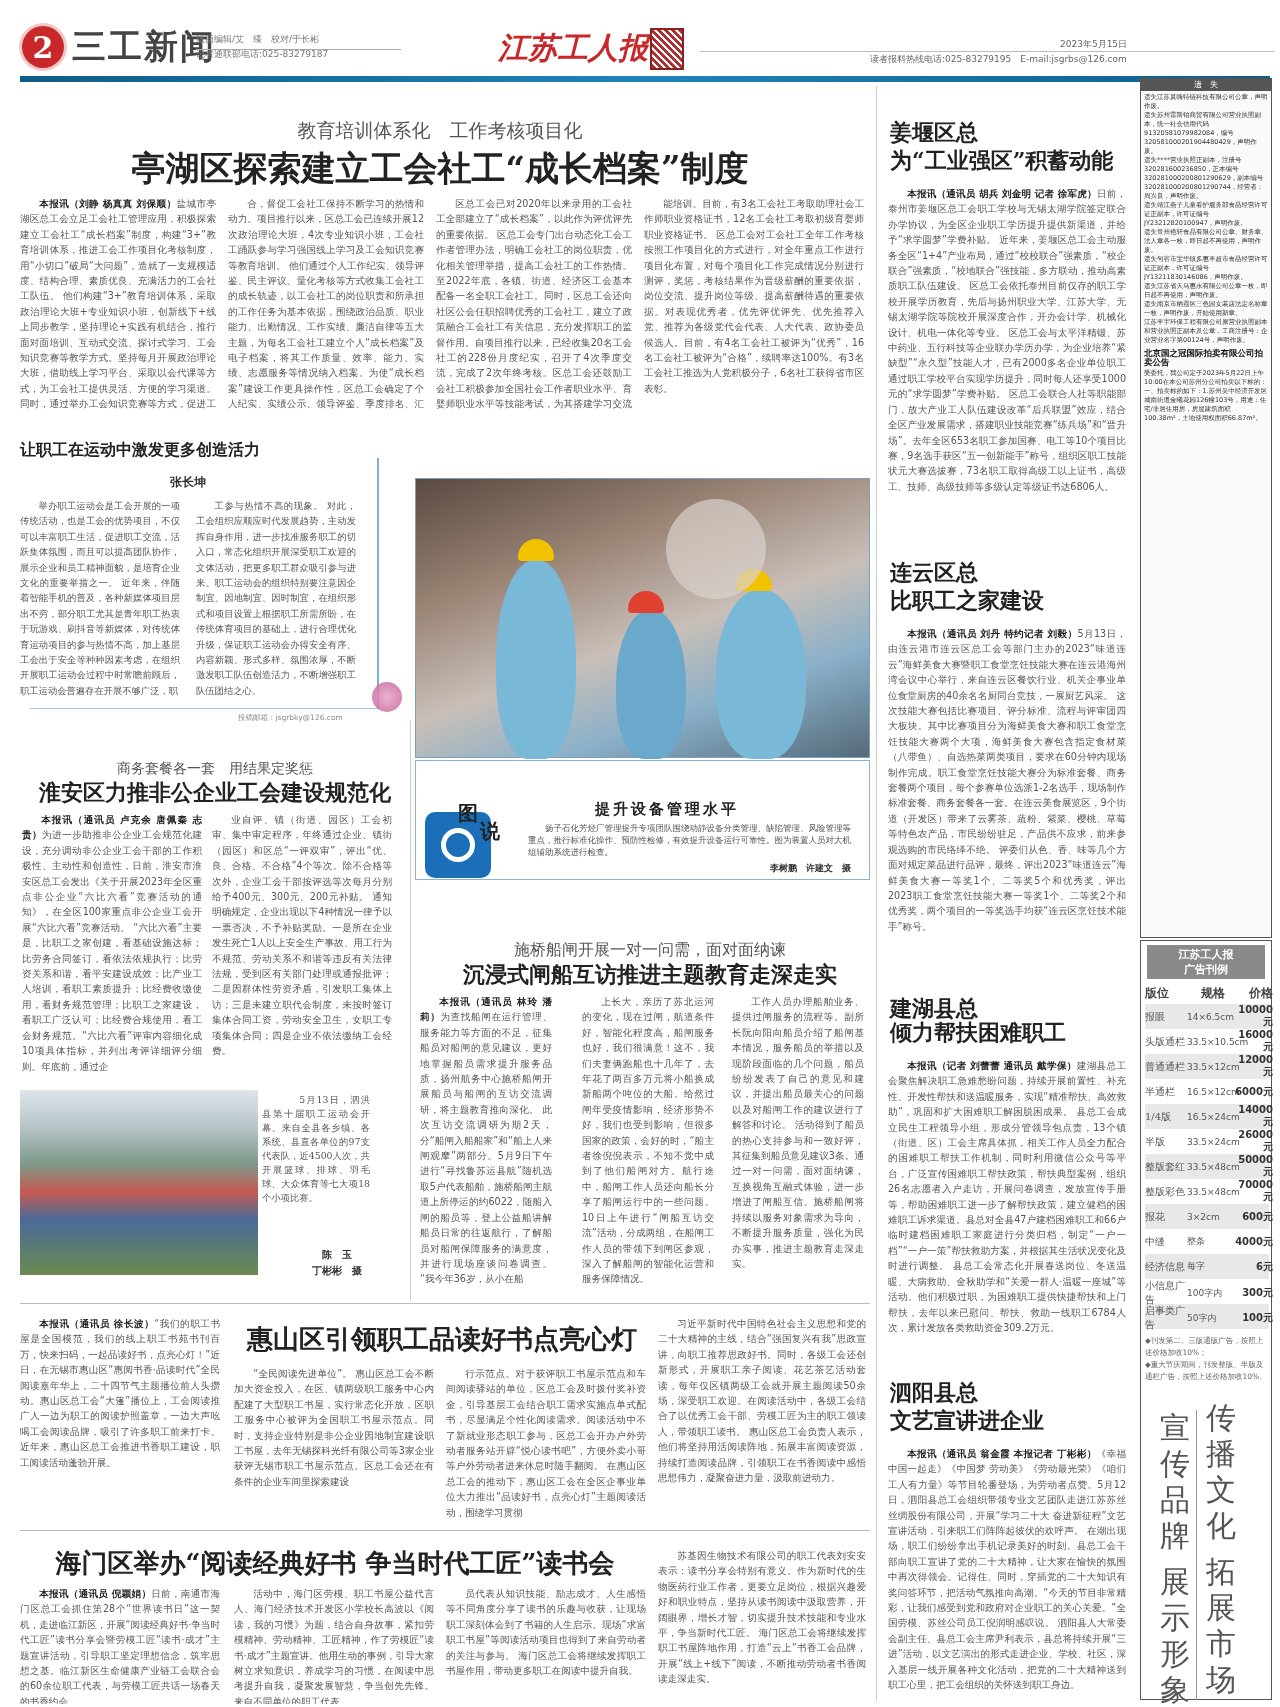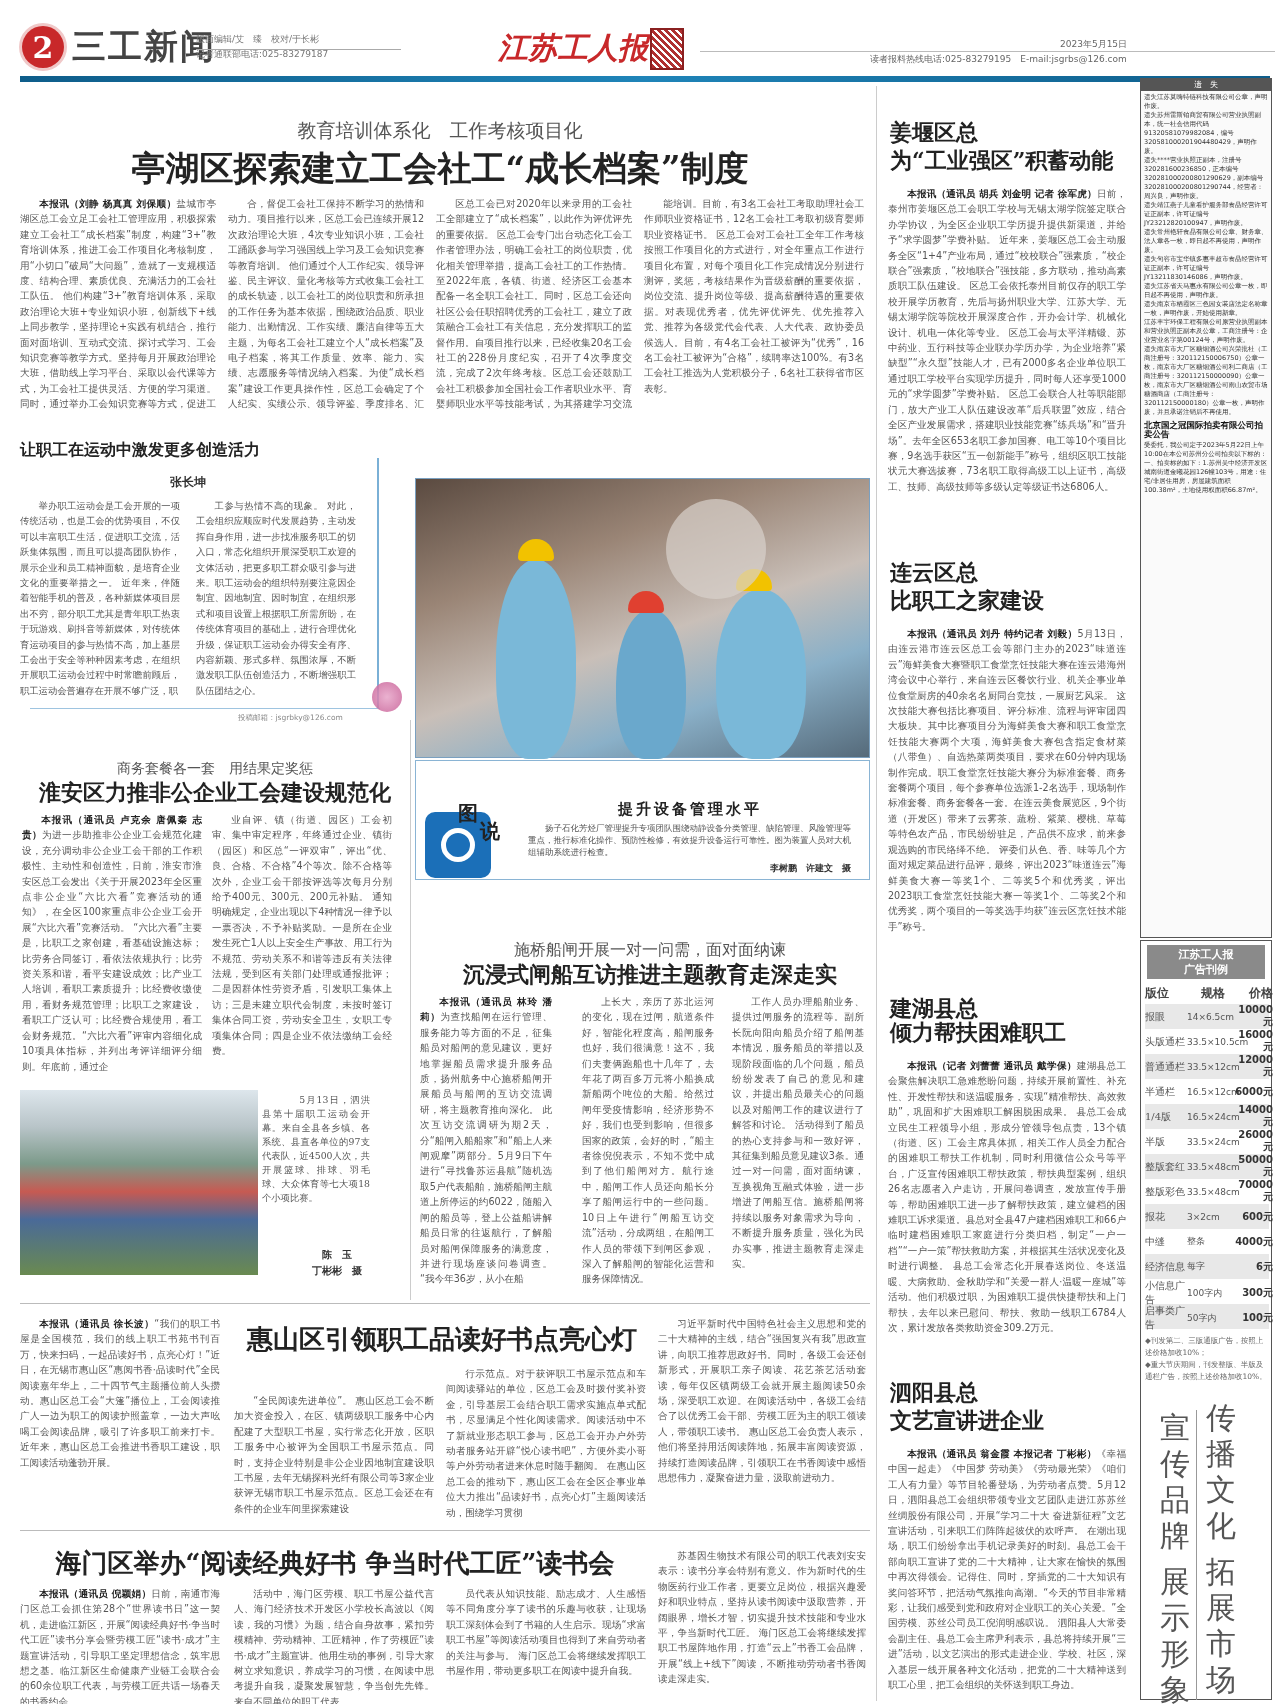--- a/index.html
+++ b/index.html
@@ -124,21 +124,21 @@
   <div class="worker" style="left:200px;top:130px;width:70px;height:150px;background:#6aa8cc;"></div>
   <div class="helmet" style="left:212px;top:112px;background:#e04030;"></div>
   <div class="worker" style="left:300px;top:110px;width:90px;height:170px;background:#7ab8d8;"></div>
   <div class="helmet" style="left:320px;top:90px;"></div>
   <div style="position:absolute;left:250px;top:20px;width:100px;height:100px;border-radius:50%;background:#d9d2cc;opacity:.7;"></div>
 </div>
 <div class="abs caption-box"></div>
 <div class="abs seal"></div>
 <div class="abs seal-word" style="left:458px;top:800px;">图</div>
 <div class="abs seal-word" style="left:480px;top:818px;">说</div>
-<div class="abs headline" style="left:530px;top:800px;width:320px;text-align:center;font-size:15px;letter-spacing:3px;">提升设备管理水平</div>
+<div class="abs headline" style="left:507px;top:800px;width:320px;text-align:center;font-size:15px;letter-spacing:3px;">提升设备管理水平</div>
 <div class="col serif" style="left:528px;top:822px;width:330px;height:36px;font-size:8.5px;line-height:12px;color:#555;text-indent:2em;">扬子石化芳烃厂管理提升专项团队围绕动静设备分类管理、缺陷管理、风险管理等重点，推行标准化操作、预防性检修，有效提升设备运行可靠性。图为装置人员对大机组辅助系统进行检查。</div>
 <div class="abs" style="left:770px;top:862px;font-size:9px;font-weight:bold;color:#333;">李树鹏　许建文　摄</div>
 
 <div class="abs kicker" style="left:20px;width:390px;top:760px;text-align:center;font-size:14px;">商务套餐各一套　用结果定奖惩</div>
 <div class="abs headline" style="left:20px;width:390px;top:778px;text-align:center;font-size:22px;">淮安区力推非公企业工会建设规范化</div>
 <div class="col body-text" style="left:22px;top:812px;width:180px;height:270px;">
   <p><span class="lead">本报讯（通讯员 卢克余 唐佩秦 志贵）</span><span>为进一步助推非公企业工会规范化建设，充分调动非公企业工会干部的工作积极性、主动性和创造性，日前，淮安市淮安区总工会发出《关于开展2023年全区重点非公企业“六比六看”竞赛活动的通知》，在全区100家重点非公企业工会开展“六比六看”竞赛活动。
 “六比六看”主要是，比职工之家创建，看基础设施达标；比劳务合同签订，看依法依规执行；比劳资关系和谐，看平安建设成效；比产业工人培训，看职工素质提升；比经费收缴使用，看财务规范管理；比职工之家建设，看职工广泛认可；比经费合规使用，看工会财务规范。“六比六看”评审内容细化成10项具体指标，并列出考评详细评分细则。年底前，通过企</span></p>
 </div>
 <div class="col body-text" style="left:212px;top:812px;width:180px;height:270px;">
@@ -166,21 +166,21 @@
     <p>工作人员办理船舶业务、提供过闸服务的流程等。副所长阮向阳向船员介绍了船闸基本情况，服务船员的举措以及现阶段面临的几个问题，船员纷纷发表了自己的意见和建议，并提出船员最关心的问题以及对船闸工作的建议进行了解答和讨论。
 活动得到了船员的热心支持参与和一致好评，其征集到船员意见建议3条。通过一对一问需，面对面纳谏，互换视角互融式体验，进一步增进了闸船互信。施桥船闸将持续以服务对象需求为导向，不断提升服务质量，强化为民办实事，推进主题教育走深走实。</p>
   </div>
 
 <div class="rule-h" style="left:20px;top:1303px;width:850px;"></div>
 
 <div class="col body-text" style="left:20px;top:1316px;width:200px;height:210px;">
   <p><span class="lead">本报讯（通讯员 徐长波）</span><span>“我们的职工书屋是全国模范，我们的线上职工书苑书刊百万，快来扫码，一起品读好书，点亮心灯！”近日，在无锡市惠山区“惠阅书香·品读时代”全民阅读嘉年华上，二十四节气主题播位前人头攒动。惠山区总工会“大篷”播位上，工会阅读推广人一边为职工的阅读护照盖章，一边大声吆喝工会阅读品牌，吸引了许多职工前来打卡。近年来，惠山区总工会推进书香职工建设，职工阅读活动蓬勃开展。</span></p>
 </div>
 <div class="abs headline" style="left:232px;width:420px;top:1322px;text-align:center;font-size:26px;">惠山区引领职工品读好书点亮心灯</div>
-<div class="col body-text" style="left:234px;top:1366px;width:200px;height:160px;margin-top:27px;">
+<div class="col body-text" style="left:234px;top:1366px;width:200px;height:160px;">
     <p>“全民阅读先进单位”。
 惠山区总工会不断加大资金投入，在区、镇两级职工服务中心内配建了大型职工书屋，实行常态化开放，区职工服务中心被评为全国职工书屋示范点。同时，支持企业特别是非公企业因地制宜建设职工书屋，去年无锡探科光纤有限公司等3家企业获评无锡市职工书屋示范点。区总工会还在有条件的企业车间里探索建设</p>
   </div>
 <div class="col body-text" style="left:446px;top:1366px;width:200px;height:160px;">
     <p>行示范点。对于获评职工书屋示范点和车间阅读驿站的单位，区总工会及时拨付奖补资金，引导基层工会结合职工需求实施点单式配书，尽显满足个性化阅读需求。阅读活动中不了新就业形态职工参与，区总工会开办户外劳动者服务站开辟“悦心读书吧”，方便外卖小哥等户外劳动者进来休息时随手翻阅。
 在惠山区总工会的推动下，惠山区工会在全区企事业单位大力推出“品读好书，点亮心灯”主题阅读活动，围绕学习贯彻</p>
   </div>
 <div class="col body-text" style="left:658px;top:1316px;width:208px;height:210px;">
     <p>习近平新时代中国特色社会主义思想和党的二十大精神的主线，结合“强国复兴有我”思政宣讲，向职工推荐思政好书。同时，各级工会还创新形式，开展职工亲子阅读、花艺茶艺活动套读，每年仅区镇两级工会就开展主题阅读50余场，深受职工欢迎。在阅读活动中，各级工会结合了以优秀工会干部、劳模工匠为主的职工领读人，带领职工读书。
 惠山区总工会负责人表示，他们将坚持用活阅读阵地，拓展丰富阅读资源，持续打造阅读品牌，引领职工在书香阅读中感悟思想伟力，凝聚奋进力量，汲取前进动力。</p>
@@ -246,21 +246,20 @@
   <div class="classified-body">
     <p>遗失江苏莫嗨特链科技有限公司公章，声明作废。</p>
     <p>遗失苏州雷斯铂商贸有限公司营业执照副本，统一社会信用代码91320581079982084，编号320581000201904480429，声明作废。</p>
     <p>遗失****营业执照正副本，注册号320281600236850，正本编号320281000200801290629，副本编号320281000200801290744，经营者：周兴良，声明作废。</p>
     <p>遗失靖江燕子儿童看护服务部食品经营许可证正副本，许可证编号JY23212820100947，声明作废。</p>
     <p>遗失常州艳轩食品有限公司公章、财务章、法人章各一枚，即日起不再使用，声明作废。</p>
     <p>遗失句容市宝华镇多惠丰超市食品经营许可证正副本，许可证编号JY13211830146086，声明作废。</p>
     <p>遗失江苏省天马惠永有限公司公章一枚，即日起不再使用，声明作废。</p>
     <p>遗失南京市栖霞区三色园女装店法定名称章一枚，声明作废，开始使用新章。</p>
     <p>江苏丰宇环保工程有限公司原营业执照副本和营业执照正副本及公章，工商注册号：企业营业名字第00124号，声明作废。</p>
-    <p>遗失南京市大厂区糖烟酒公司兴荣批社（工商注册号：320112150006750）公章一枚，南京市大厂区糖烟酒公司利二商店（工商注册号：320112150000090）公章一枚，南京市大厂区糖烟酒公司雨山农贸市场糖酒商店（工商注册号：320112150000180）公章一枚，声明作废，并且承诺注销后不再使用。</p>
     <h4>北京国之冠国际拍卖有限公司拍卖公告</h4>
     <p>受委托，我公司定于2023年5月22日上午10:00在本公司苏州分公司拍卖以下标的：一、拍卖标的如下：1.苏州吴中经济开发区城南街道金曦花园126幢103号，用途：住宅/非居住用房，房屋建筑面积100.38m²，土地使用权面积66.87m²。</p>
   </div>
 </div>
 
 <div class="abs adbox">
   <div class="adbox-hdr">
     <div>江苏工人报</div>
     <div>广告刊例</div>
   </div>

